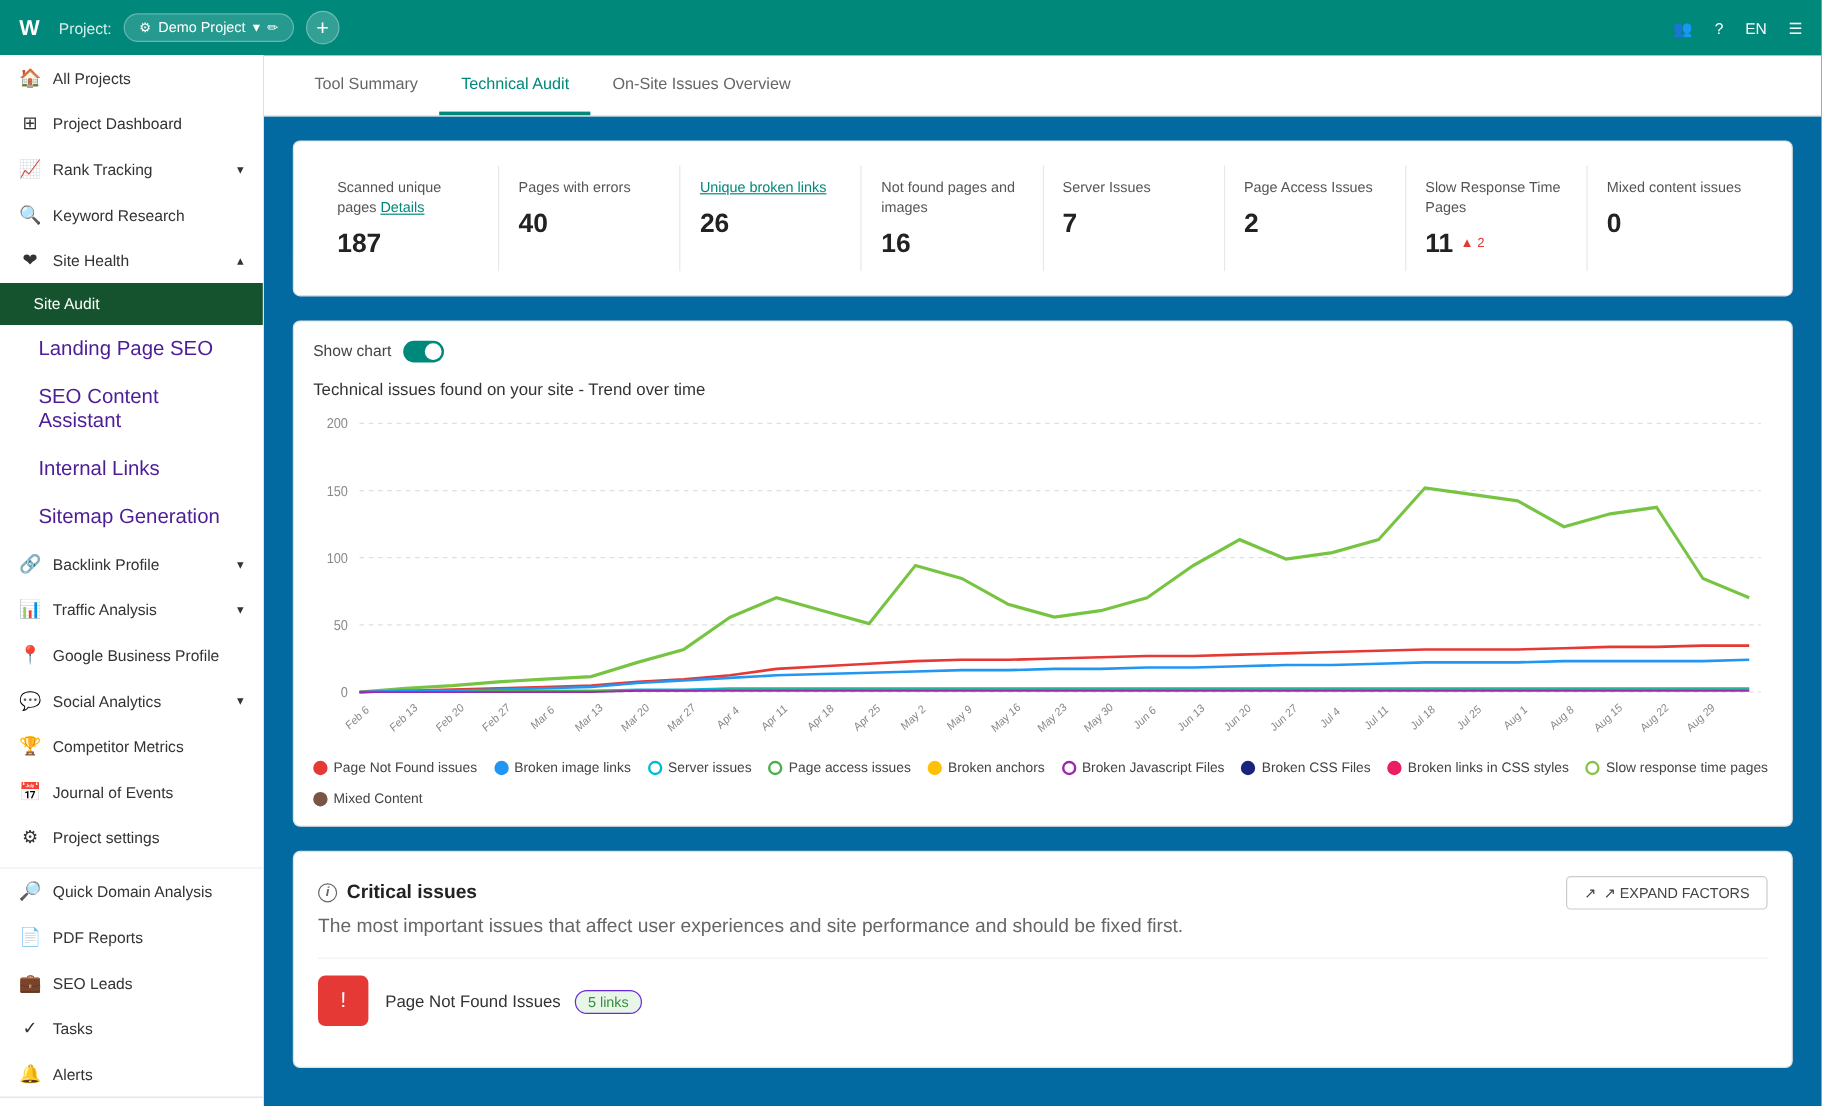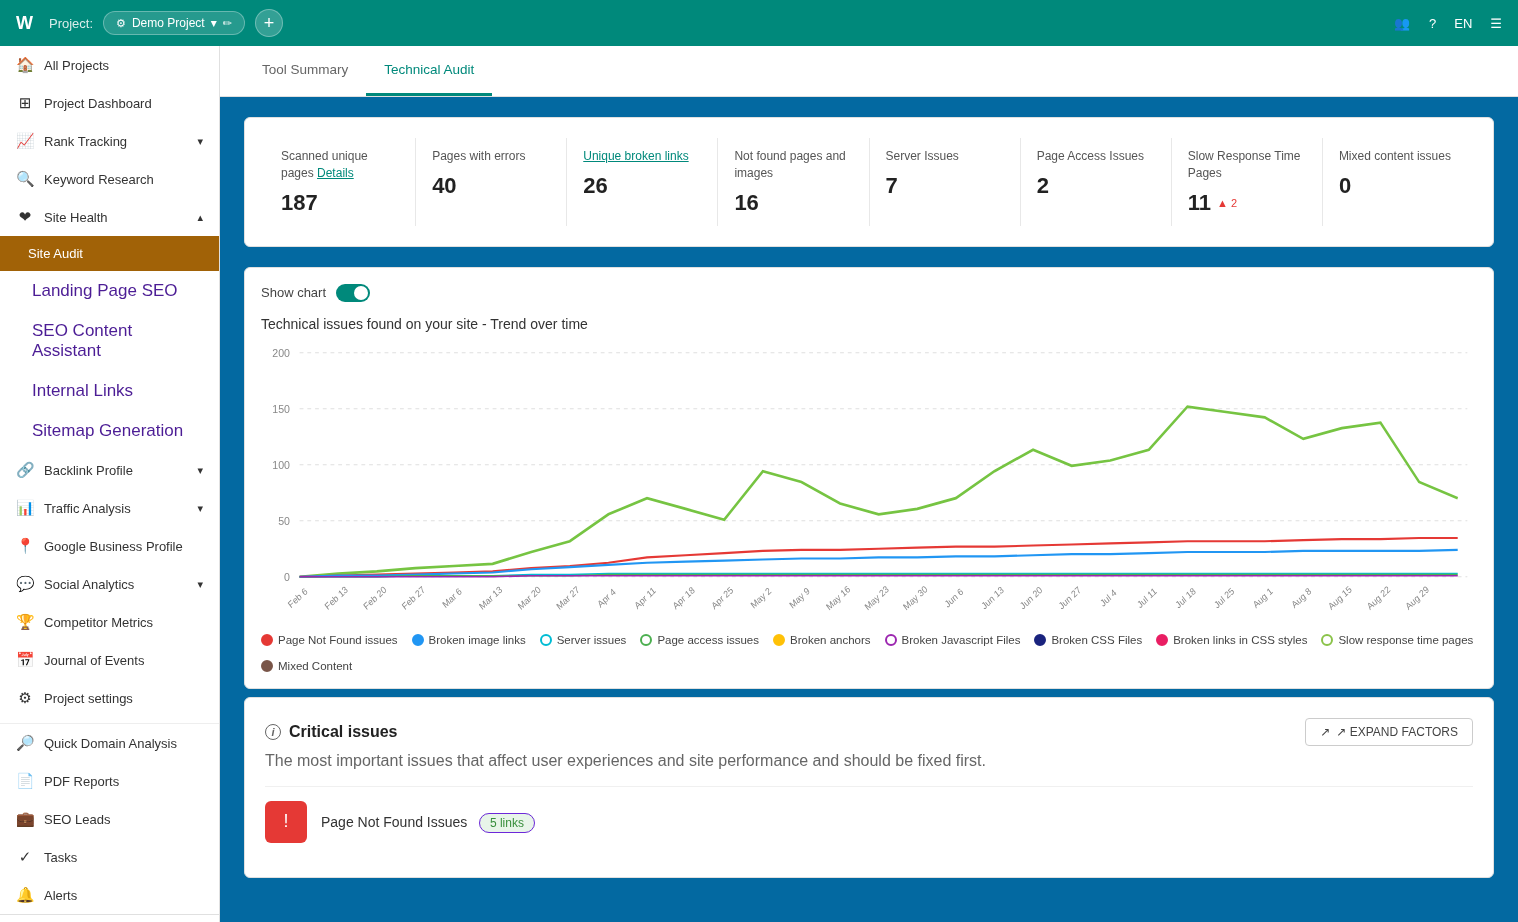--- a/index.html
+++ b/index.html
@@ -41,21 +41,21 @@
     
     .stats-cards { background: white; border-radius: 6px; padding: 20px; display: flex; gap: 0; border: 1px solid #e0e0e0; margin-bottom: 20px; }
     .stat-card { flex: 1; padding: 10px 16px; border-right: 1px solid #e8e8e8; }
     .stat-card:last-child { border-right: none; }
     .stat-label { font-size: 12px; color: #555; margin-bottom: 8px; line-height: 1.4; }
     .stat-label a { color: #00897b; text-decoration: underline; cursor: pointer; }
     .stat-value { font-size: 22px; font-weight: 600; color: #222; display: flex; align-items: center; gap: 6px; }
     .stat-badge { font-size: 11px; color: #e53935; font-weight: 500; }
 
     
-    .chart-section { background: white; border: 1px solid #e0e0e0; border-radius: 6px; padding: 16px; margin-bottom: 8px; }
+    .chart-section { background: white; border: 1px solid #e0e0e0; border-radius: 6px; padding: 16px; margin-bottom: 20px; }
     .chart-toggle-row { display: flex; align-items: center; gap: 10px; margin-bottom: 14px; font-size: 13px; color: #444; }
     .toggle { width: 34px; height: 18px; background: #00897b; border-radius: 9px; display: flex; align-items: center; padding: 2px; cursor: pointer; }
     .toggle-knob { width: 14px; height: 14px; background: white; border-radius: 50%; margin-left: auto; }
     .chart-title { font-size: 14px; font-weight: 500; color: #333; margin-bottom: 10px; }
     .chart-container { position: relative; height: 280px; }
     svg.chart { width: 100%; height: 100%; }
     .chart-legend { display: flex; flex-wrap: wrap; gap: 14px; margin-top: 12px; font-size: 11.5px; color: #444; }
     .legend-item { display: flex; align-items: center; gap: 5px; }
     .legend-dot { width: 12px; height: 12px; border-radius: 50%; display: inline-block; }
     .legend-dot.outline { border: 2px solid; background: transparent; }
@@ -117,21 +117,21 @@
     </div>
     <div class="sidebar-item">
       <span class="sidebar-icon">🔍</span>
       <span>Keyword Research</span>
     </div>
     <div class="sidebar-item">
       <span class="sidebar-icon">❤</span>
       <span>Site Health</span>
       <span class="arrow">▴</span>
     </div>
-    <div class="sidebar-item active" style="padding-left:28px; background:#a16207;">
+    <div class="sidebar-item active" style="padding-left:28px; background:#14532d;">
       <span>Site Audit</span>
     </div>
     <div class="sidebar-item sub">
       <span>Landing Page SEO</span>
     </div>
     <div class="sidebar-item sub">
       <span>SEO Content Assistant</span>
     </div>
     <div class="sidebar-item sub">
       <span>Internal Links</span>
@@ -201,20 +201,21 @@
         <span style="margin-left:auto; color:#aaa">📌</span>
       </div>
     </div>
   </div>
 
   <div class="main">
 
     <div class="tabs">
       <div class="tab">Tool Summary</div>
       <div class="tab active">Technical Audit</div>
+      <div class="tab">On-Site Issues Overview</div>
     </div>
 
     <div class="content">
 
       <div class="stats-cards">
         <div class="stat-card">
           <div class="stat-label">Scanned unique pages <a>Details</a></div>
           <div class="stat-value">187</div>
         </div>
         <div class="stat-card">

